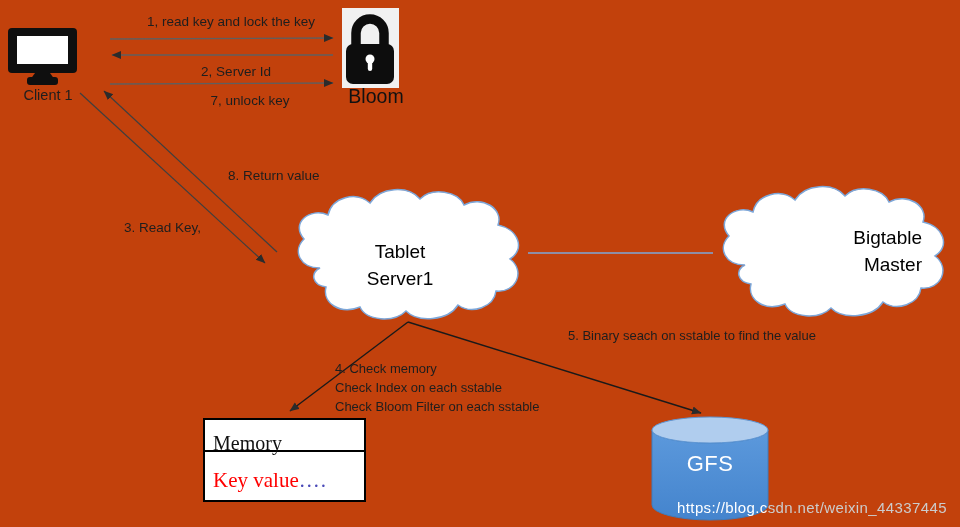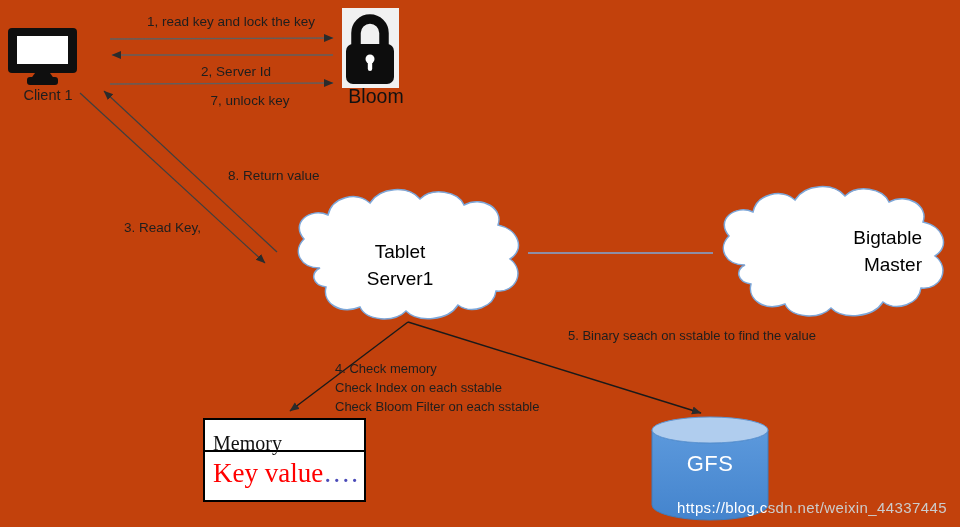--- a/index.html
+++ b/index.html
@@ -25,22 +25,22 @@
   .memory-box{
     position:absolute;left:203px;top:418px;width:163px;height:84px;
     border:2px solid #000;background:#fff;box-sizing:border-box;
   }
   .memory-title{
     height:32px;border-bottom:2px solid #000;box-sizing:border-box;
     font-family:"Liberation Serif", serif;font-size:20px;color:#111;
     padding:12px 0 0 8px;
   }
   .memory-value{
-    font-family:"Liberation Serif", serif;font-size:27px;color:#ff0000;
-    padding:6px 0 0 8px;
+    font-family:"Liberation Serif", serif;font-size:21px;color:#ff0000;
+    padding:16px 0 0 8px;
   }
   .memory-value .dots{color:#4a4ab8;letter-spacing:1px;}
   .gfs-label{
     position:absolute;left:660px;top:451px;width:100px;text-align:center;
     font-size:22px;color:#ffffff;letter-spacing:0.5px;
   }
   .watermark{
     position:absolute;left:677px;top:499px;font-size:15px;white-space:nowrap;
     letter-spacing:0.4px;
   }

